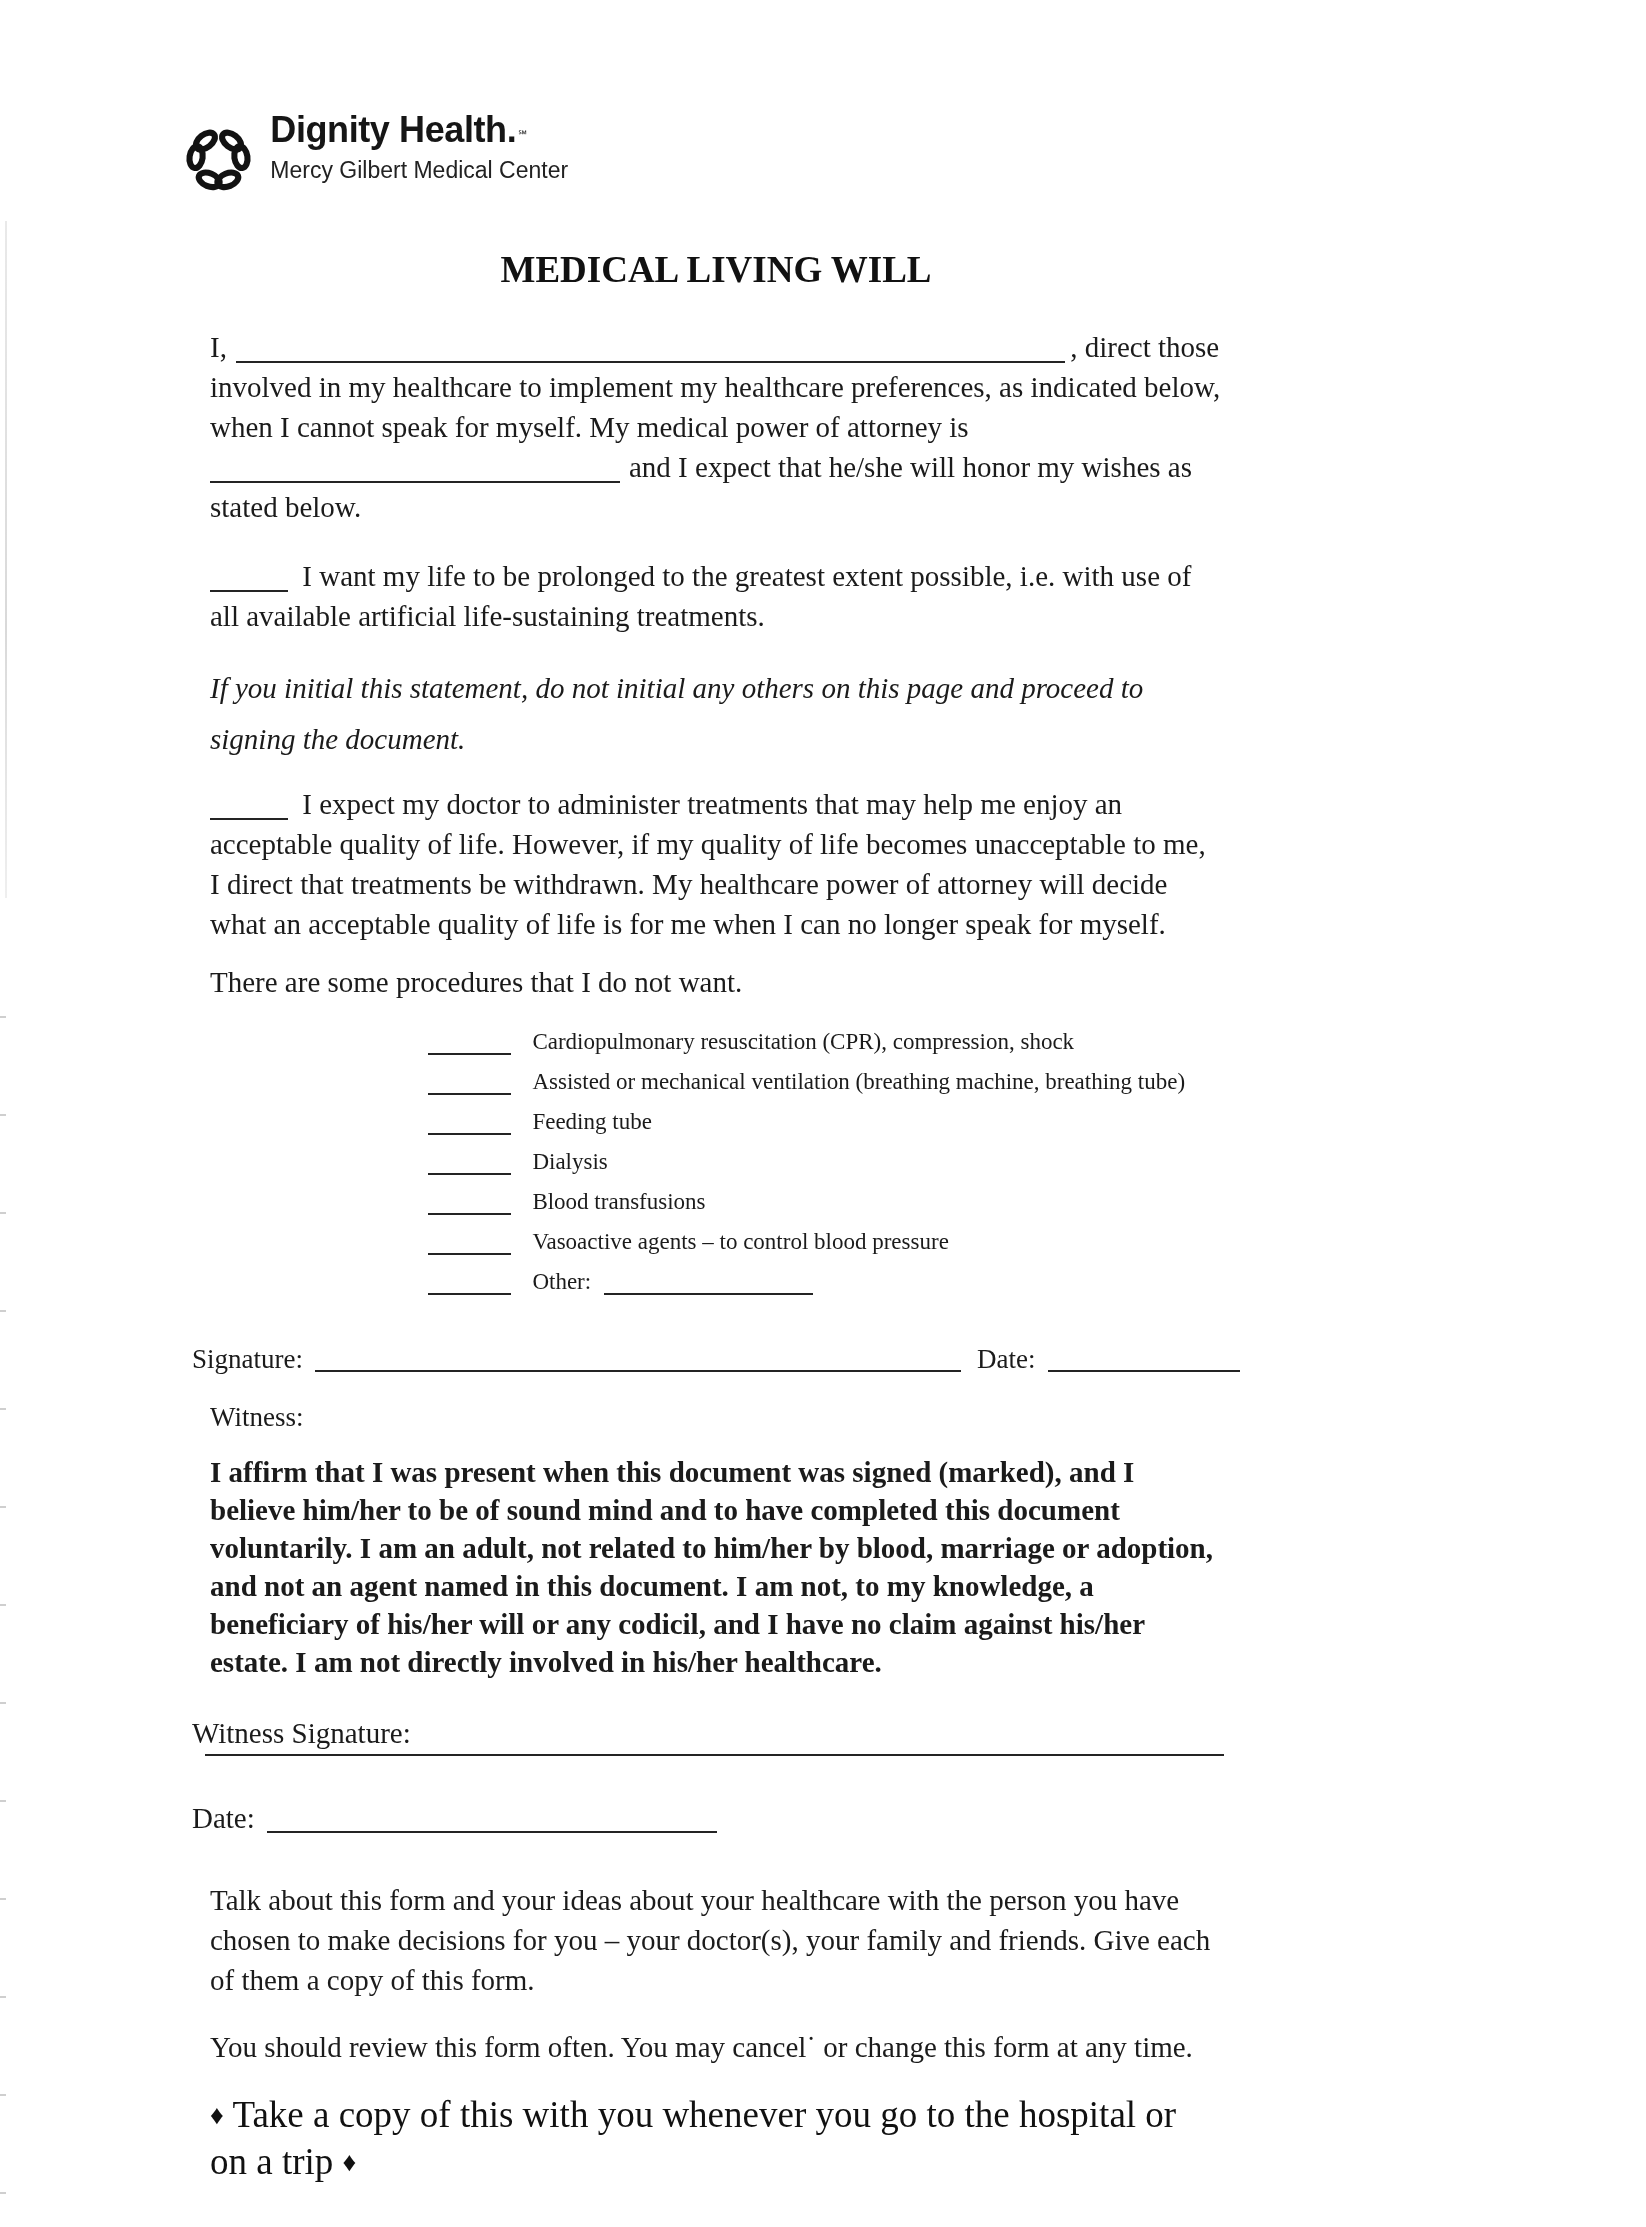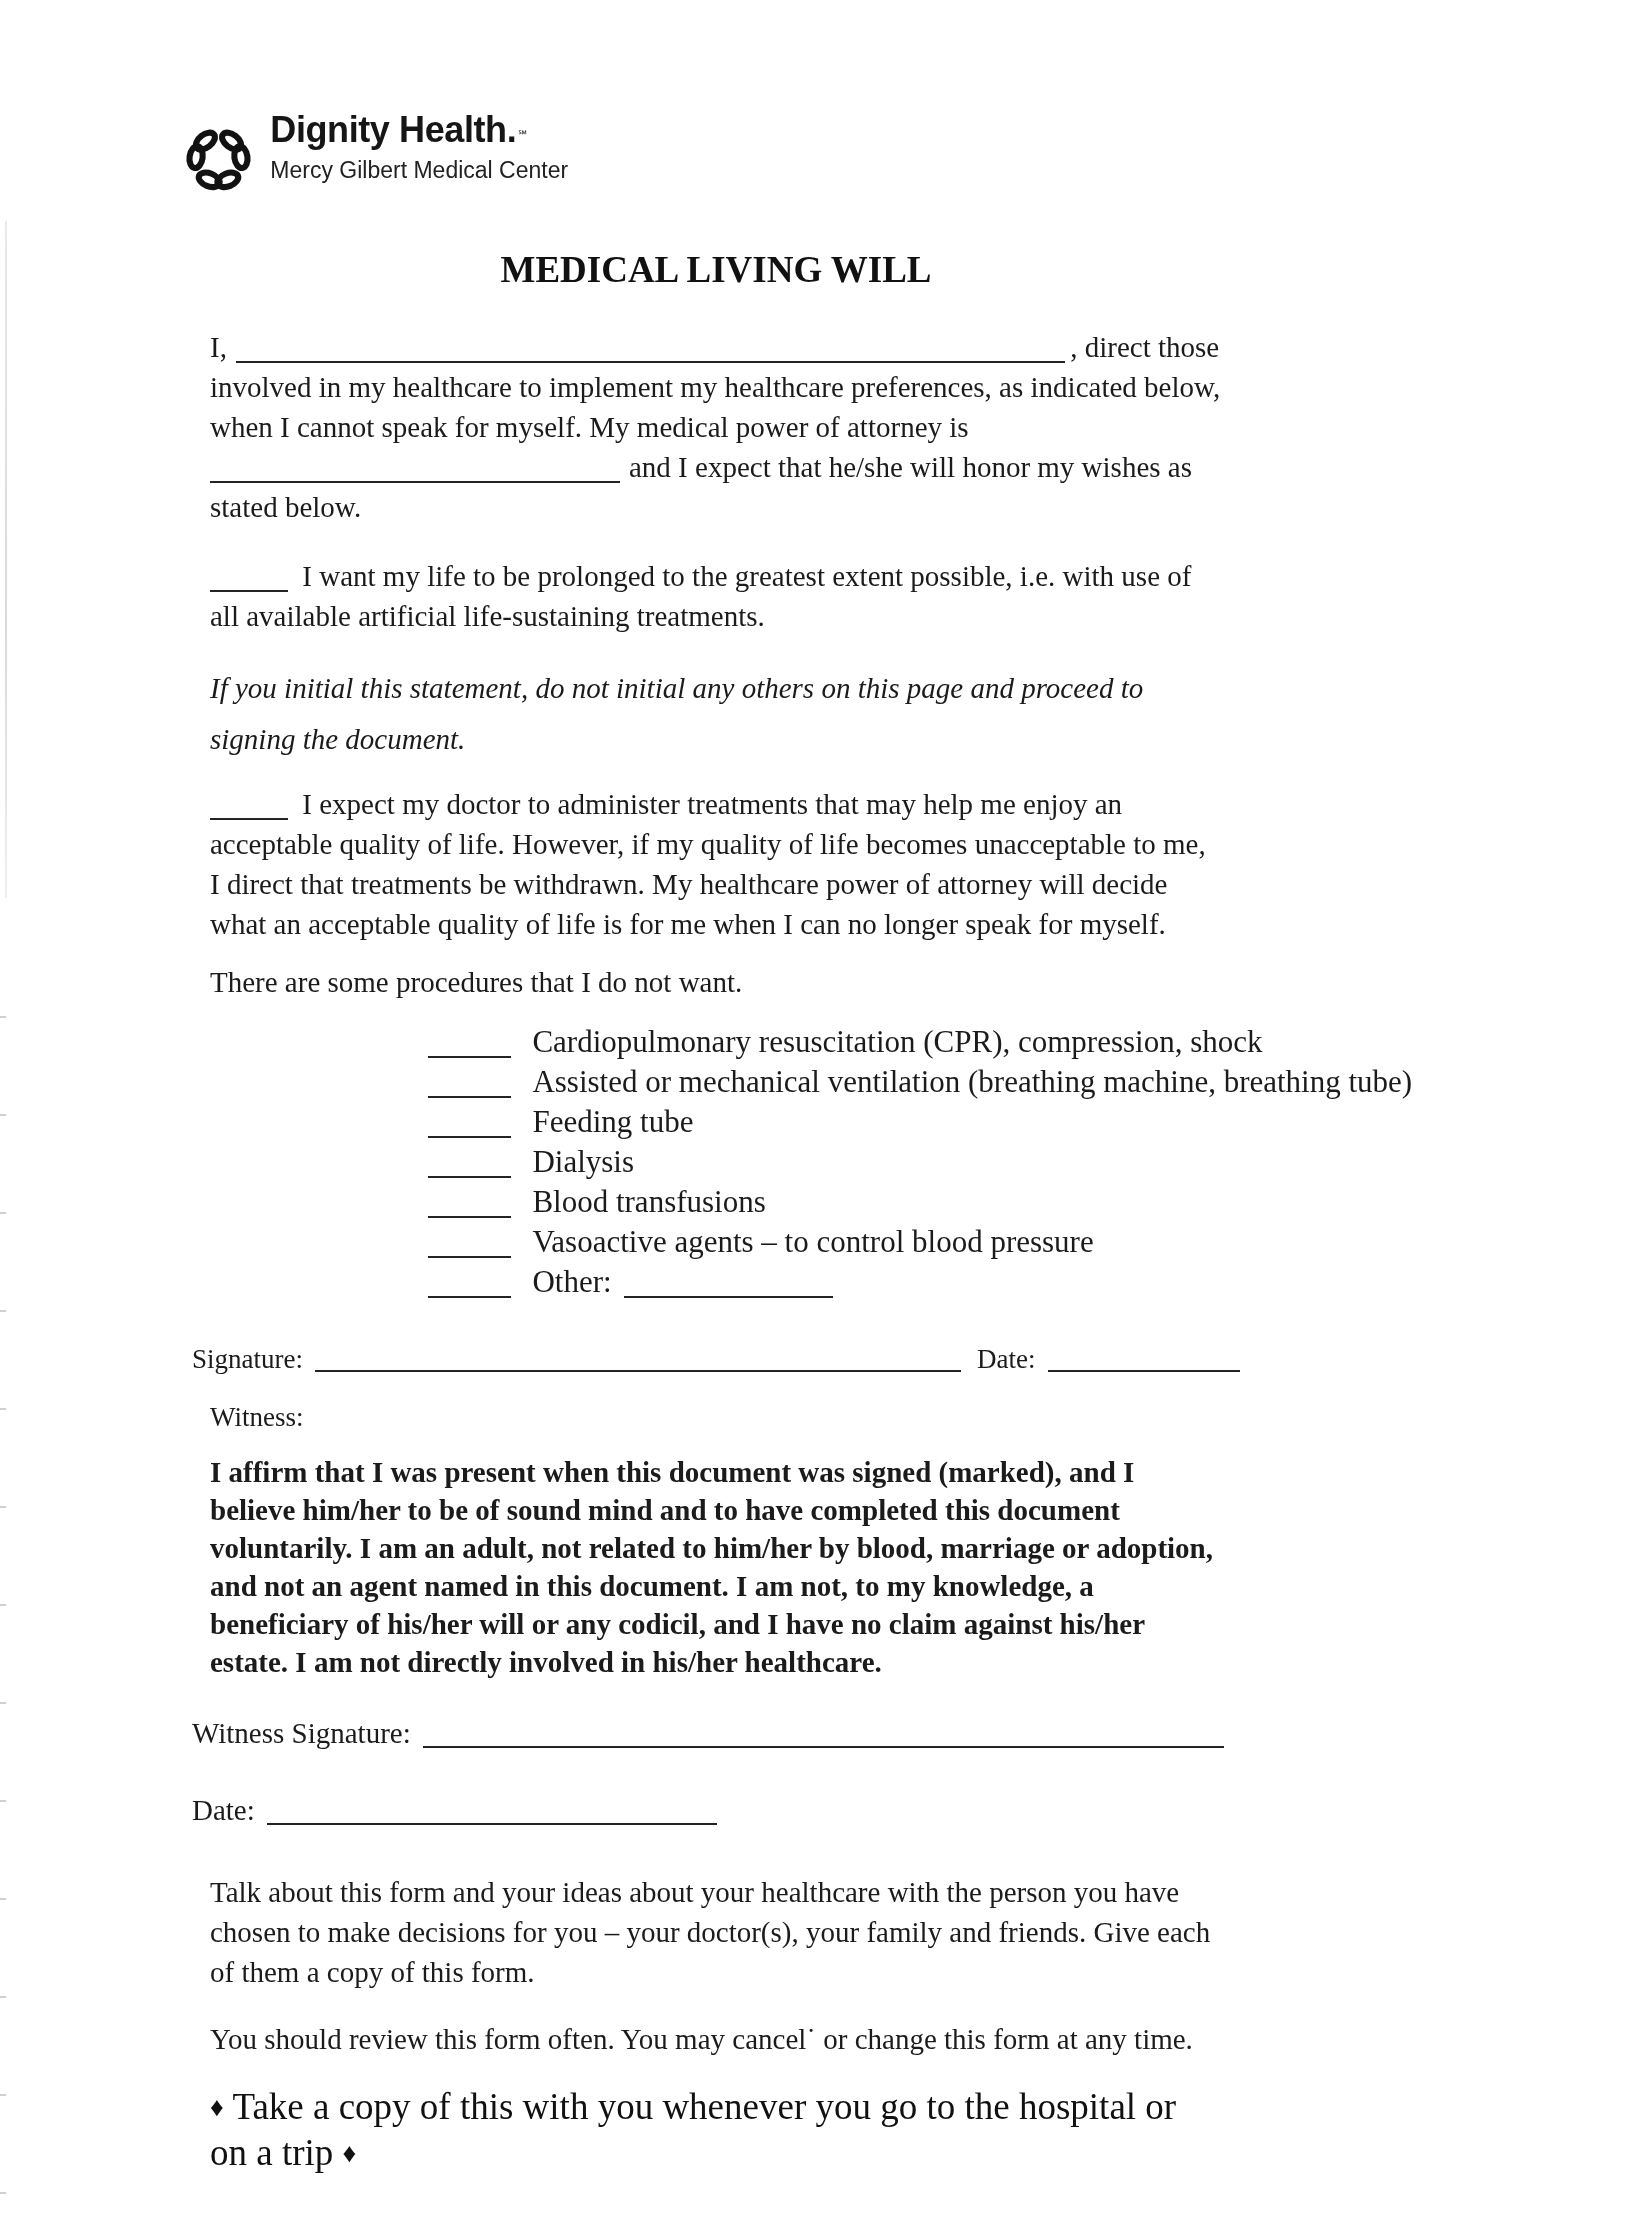--- a/index.html
+++ b/index.html
@@ -45,37 +45,37 @@
   .bold{font-weight:700;line-height:38px;}
   .mt-intro{margin-top:36px;}
   .mt-prolong{margin-top:28.5px;}
   .mt-italic{margin-top:27px;}
   .mt-accept{margin-top:19.6px;}
   .mt-pain{margin-top:21.4px;}
   .mt-procintro{margin-top:5.3px;}
   .mt-sig{margin-top:39px;}
   .mt-witness{margin-top:21.4px;}
   .mt-affirm{margin-top:5.3px;}
-  .mt-wsig{margin-top:32px;}
+  .mt-wsig{margin-top:32px;flex-direction:column;}
   .mt-wdate{margin-top:36px;}
   .mt-talk{margin-top:41px;}
   .mt-review{margin-top:27px;}
   .mt-take{margin-top:25px;}
   
   .blank{
     display:inline-block;height:0;
     border-bottom:2.7px solid #242424;
     vertical-align:-6.2px;
   }
   .name-blank{width:829px;margin:0 5.3px 0 9px;}
   .attorney-blank{width:410px;margin:0 9px 0 0;}
   .initial-blank{width:78px;margin-right:14.3px;}
   
   .proc-list{margin-top:19.6px;padding-left:236px;}
-  .proc-row{font-size:31px;line-height:40px;white-space:nowrap;}
+  .proc-row{font-size:23px;line-height:40px;white-space:nowrap;}
   .proc-blank{width:83px;margin-right:21.4px;}
   .other-blank{width:209px;margin-left:12.5px;}
   
   .sig-row{display:flex;}
   .sig-row .lbl{font-size:27px;line-height:37px;white-space:nowrap;}
   .wsig-row .lbl{font-size:29px;line-height:41px;white-space:nowrap;}
   .blank-flex{flex:1;border-bottom:2.7px solid #242424;margin:0 16px 6.2px 12.5px;}
   .blank-fixed{border-bottom:2.7px solid #242424;margin:0 0 6.2px 12.5px;}
   .date-blank{width:192px;}
   .wdate-blank{width:450px;}

